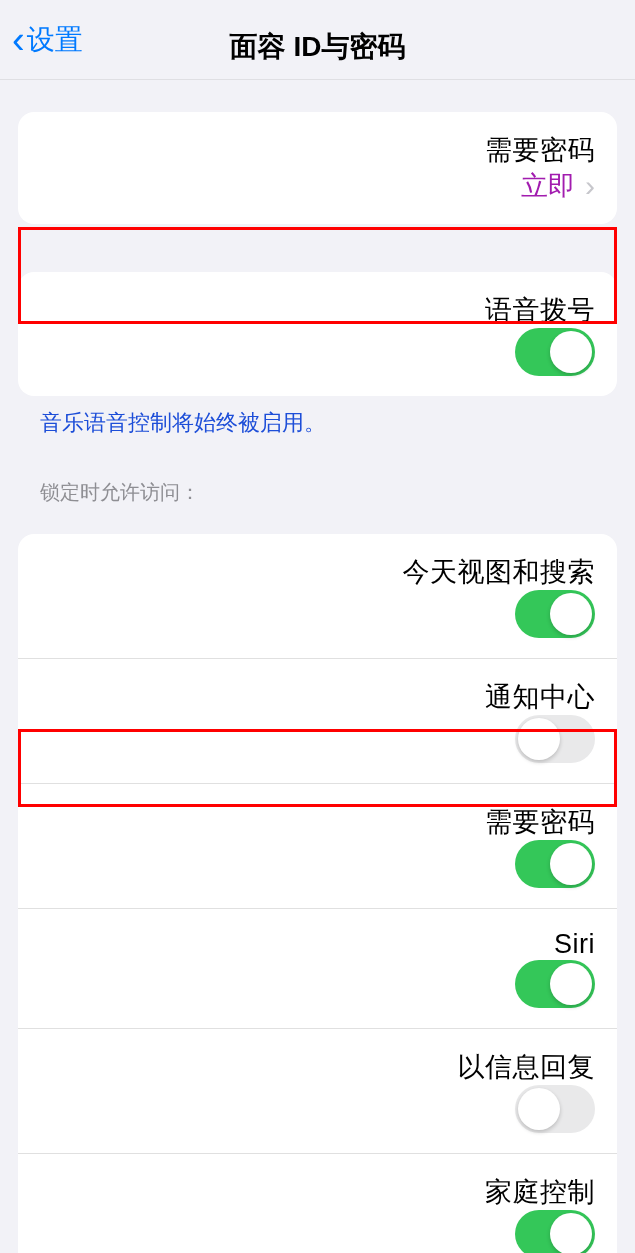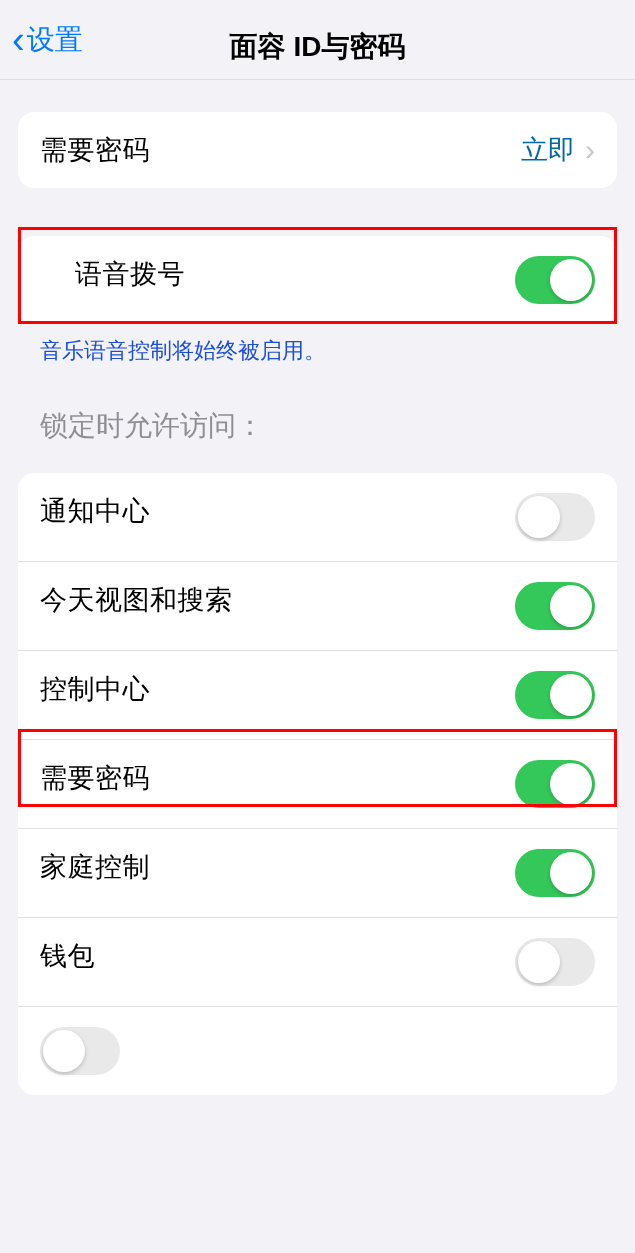--- a/index.html
+++ b/index.html
@@ -57,41 +57,42 @@
     }
     .group-2 {
       margin-top: 48px;
       padding-left: 35px;
     }
     .group-3 {
       margin-top: 16px;
     }
     .row {
       display: flex;
-      align-items: flex-start;
+      align-items: flex-end;
       justify-content: space-between;
       padding: 20px 22px;
       min-height: 74px;
+      flex-direction: column;
     }
     .row + .row {
       border-top: 1px solid rgba(0,0,0,0.12);
     }
     .row-label {
       font-size: 27px;
       color: #000;
       letter-spacing: 0.5px;
     }
     .row-right {
       display: flex;
       align-items: center;
       gap: 10px;
     }
     .row-value {
       font-size: 27px;
-      color: #0369a1;
+      color: #a21caf;
     }
     .chevron-right {
       color: #c7c7cc;
       font-size: 30px;
       font-weight: 300;
     }
     .toggle {
       width: 80px;
       height: 48px;
       border-radius: 24px;
@@ -119,21 +120,21 @@
     .toggle.off .toggle-knob {
       left: 3px;
     }
     .footer-text {
       font-size: 22px;
       color: #1d4ed8;
       padding: 12px 22px 0 22px;
       line-height: 1.4;
     }
     .section-header {
-      font-size: 28px;
+      font-size: 20px;
       color: #8e8e93;
       padding: 40px 22px 12px 22px;
     }
     .highlight-box {
       border: 3px solid #ff0000;
       position: absolute;
       pointer-events: none;
     }
     .highlight-1 {
       left: 18px;
@@ -181,40 +182,46 @@
           <div class="toggle-knob"></div>
         </div>
       </div>
     </div>
     <div class="footer-text">音乐语音控制将始终被启用。</div>
 
     <div class="section-header">锁定时允许访问：</div>
 
     <div class="group group-3">
       <div class="row">
+        <span class="row-label">今天视图和搜索</span>
+        <div class="toggle on">
+          <div class="toggle-knob"></div>
+        </div>
+      </div>
+      <div class="row">
         <span class="row-label">通知中心</span>
         <div class="toggle off">
           <div class="toggle-knob"></div>
         </div>
       </div>
       <div class="row">
-        <span class="row-label">今天视图和搜索</span>
-        <div class="toggle on">
-          <div class="toggle-knob"></div>
-        </div>
-      </div>
-      <div class="row">
-        <span class="row-label">控制中心</span>
-        <div class="toggle on">
-          <div class="toggle-knob"></div>
-        </div>
-      </div>
-      <div class="row">
         <span class="row-label">需要密码</span>
         <div class="toggle on">
+          <div class="toggle-knob"></div>
+        </div>
+      </div>
+      <div class="row">
+        <span class="row-label">Siri</span>
+        <div class="toggle on">
+          <div class="toggle-knob"></div>
+        </div>
+      </div>
+      <div class="row">
+        <span class="row-label">以信息回复</span>
+        <div class="toggle off">
           <div class="toggle-knob"></div>
         </div>
       </div>
       <div class="row">
         <span class="row-label">家庭控制</span>
         <div class="toggle on">
           <div class="toggle-knob"></div>
         </div>
       </div>
       <div class="row">

